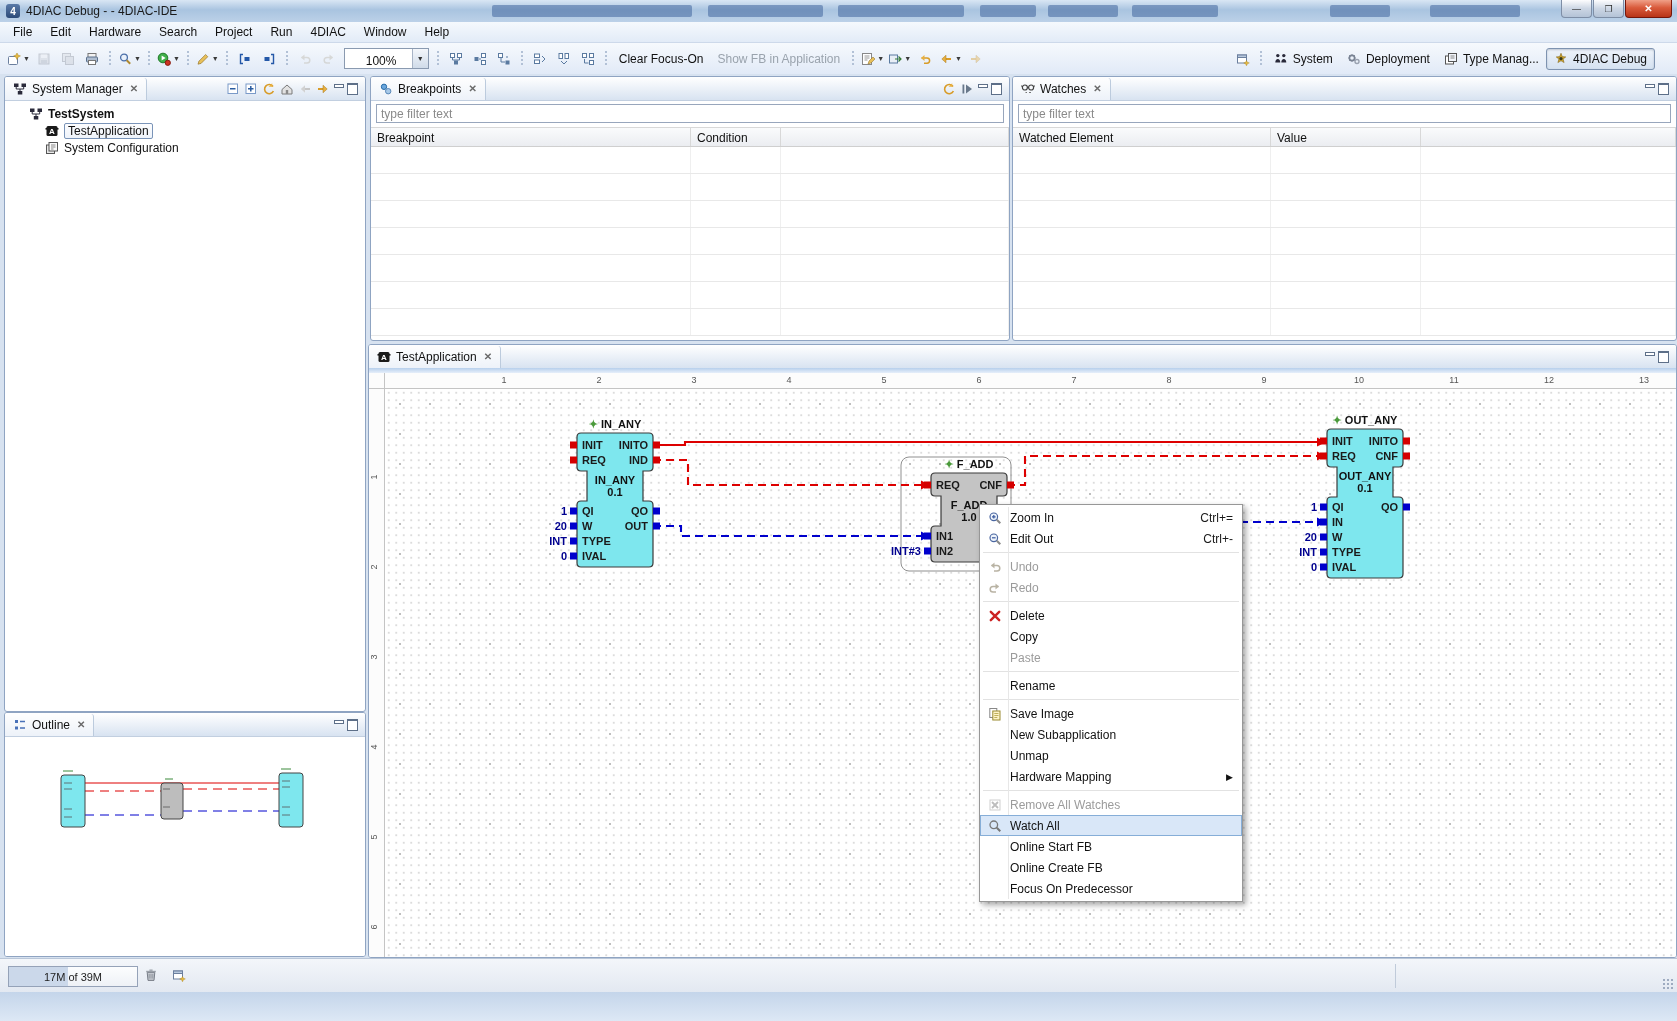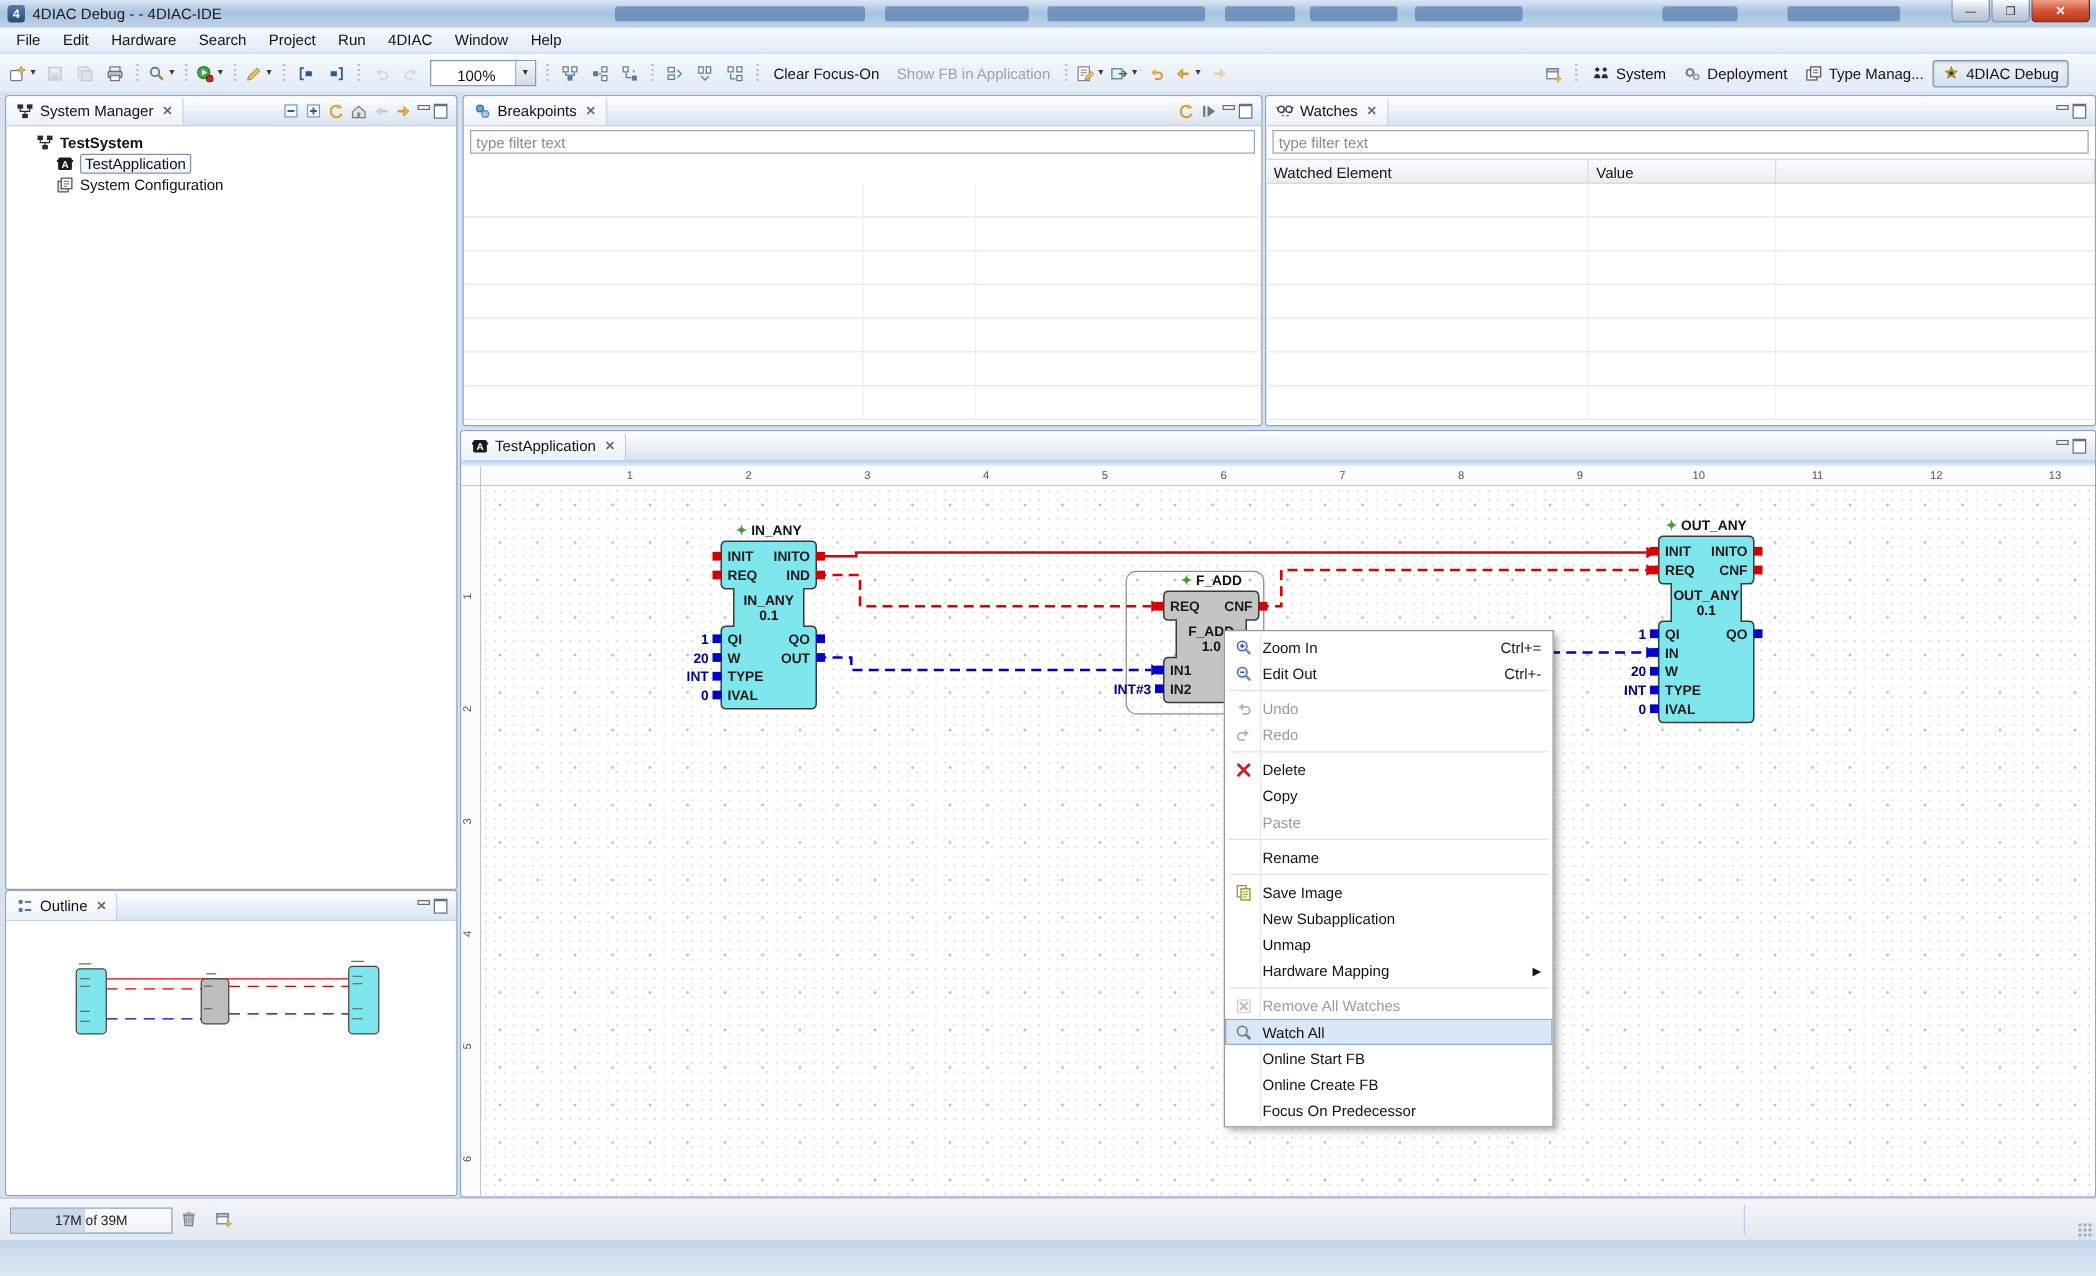--- a/index.html
+++ b/index.html
@@ -450,20 +450,25 @@
             <svg width="14" height="14" viewBox="0 0 14 14">
               <rect x="2.5" y="2.5" width="1.8" height="9" fill="#68788a"></rect>
               <path d="M6 2.5v9l6-4.5z" fill="#68788a"></path>
             </svg>
           </span>
         <span class="ti ico-min"></span>
         <span class="ti ico-max"></span>
       </div>
     </div>
     <input class="filter" placeholder="type filter text" style="">
+    <div class="thead">
+      <div class="th" style="width:320px">Breakpoint</div>
+      <div class="th" style="width:90px">Condition</div>
+      <div class="th" style="flex:1"></div>
+    </div>
     <div class="tbody" id="bp-body">
         <div class="trow">
           <div class="td" style="width: 320px;"></div>
           <div class="td" style="width: 90px;"></div>
           <div class="td" style="width: auto; flex: 1 1 0%;"></div>
         </div>
         <div class="trow">
           <div class="td" style="width: 320px;"></div>
           <div class="td" style="width: 90px;"></div>
           <div class="td" style="width: auto; flex: 1 1 0%;"></div>

